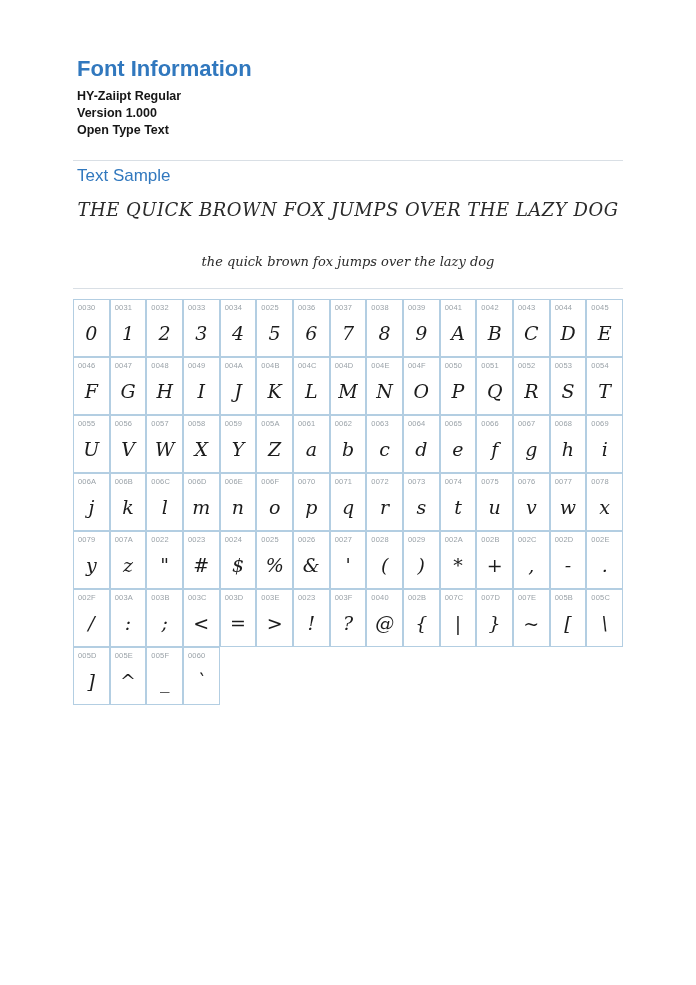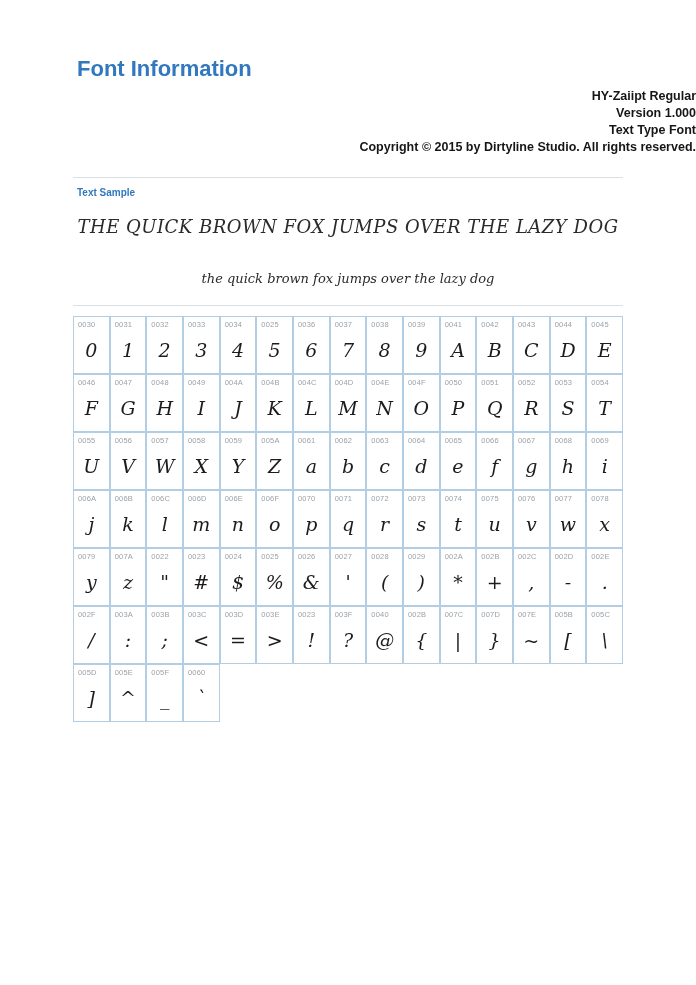--- a/index.html
+++ b/index.html
@@ -23,35 +23,34 @@
     font-size: 22px;
     line-height: 25px;
     font-weight: bold;
     color: #3178BE;
   }
   .info-line {
     font-size: 12.5px;
     line-height: 17px;
     font-weight: bold;
     color: #161616;
-    text-align: right;
   }
   .rule {
     height: 1px;
     background: #d9dfe5;
     width: 550px;
     margin-left: 73px;
   }
   .rule-1 { margin-top: 21px; }
   .rule-2 { margin-top: 19px; }
   .section-heading {
     margin: 7px 0 0 77px;
-    font-size: 10px;
+    font-size: 17px;
     line-height: 15px;
-    font-weight: bold;
+    font-weight: normal;
     color: #3178BE;
   }
   .sample-caps {
     margin: 16px 0 0 73px;
     width: 550px;
     text-align: center;
     font-family: "DejaVu Serif", serif;
     font-style: italic;
     font-size: 18px;
     letter-spacing: 0.5px;
@@ -102,22 +101,21 @@
   }
 </style>
 </head>
 <body>
 
 <div class="page">
   <div class="content">
     <h1 class="page-title">Font Information</h1>
     <div class="info-line">HY-Zaiipt Regular</div>
     <div class="info-line">Version 1.000</div>
-    <div class="info-line">Text Type Font</div>
-    <div class="info-line">Copyright © 2015 by Dirtyline Studio. All rights reserved.</div>
+    <div class="info-line">Open Type Text</div>
   </div>
 
   <div class="rule rule-1"></div>
   <h2 class="section-heading">Text Sample</h2>
   <div class="sample-caps">THE QUICK BROWN FOX JUMPS OVER THE LAZY DOG</div>
   <div class="sample-lower">the quick brown fox jumps over the lazy dog</div>
 
   <div class="rule rule-2"></div>
 
   <div class="glyph-grid">

